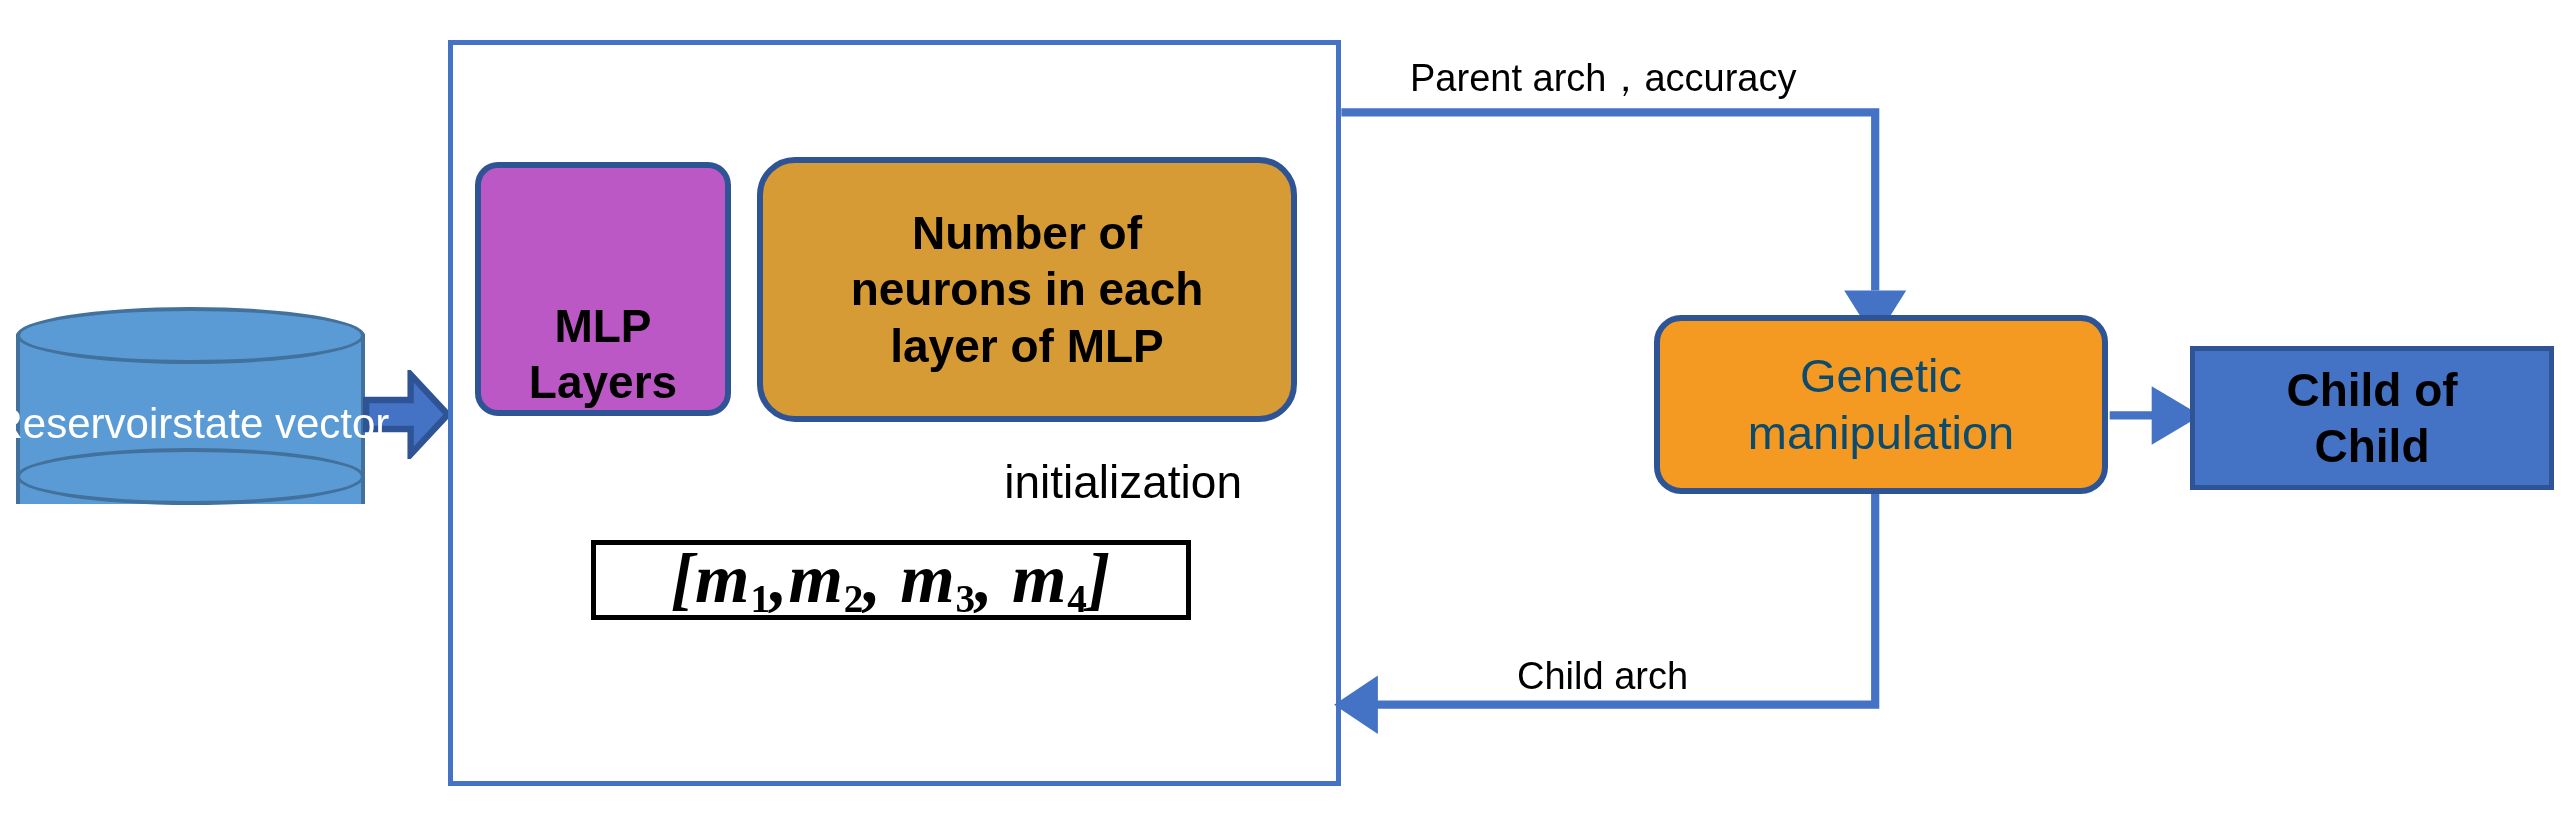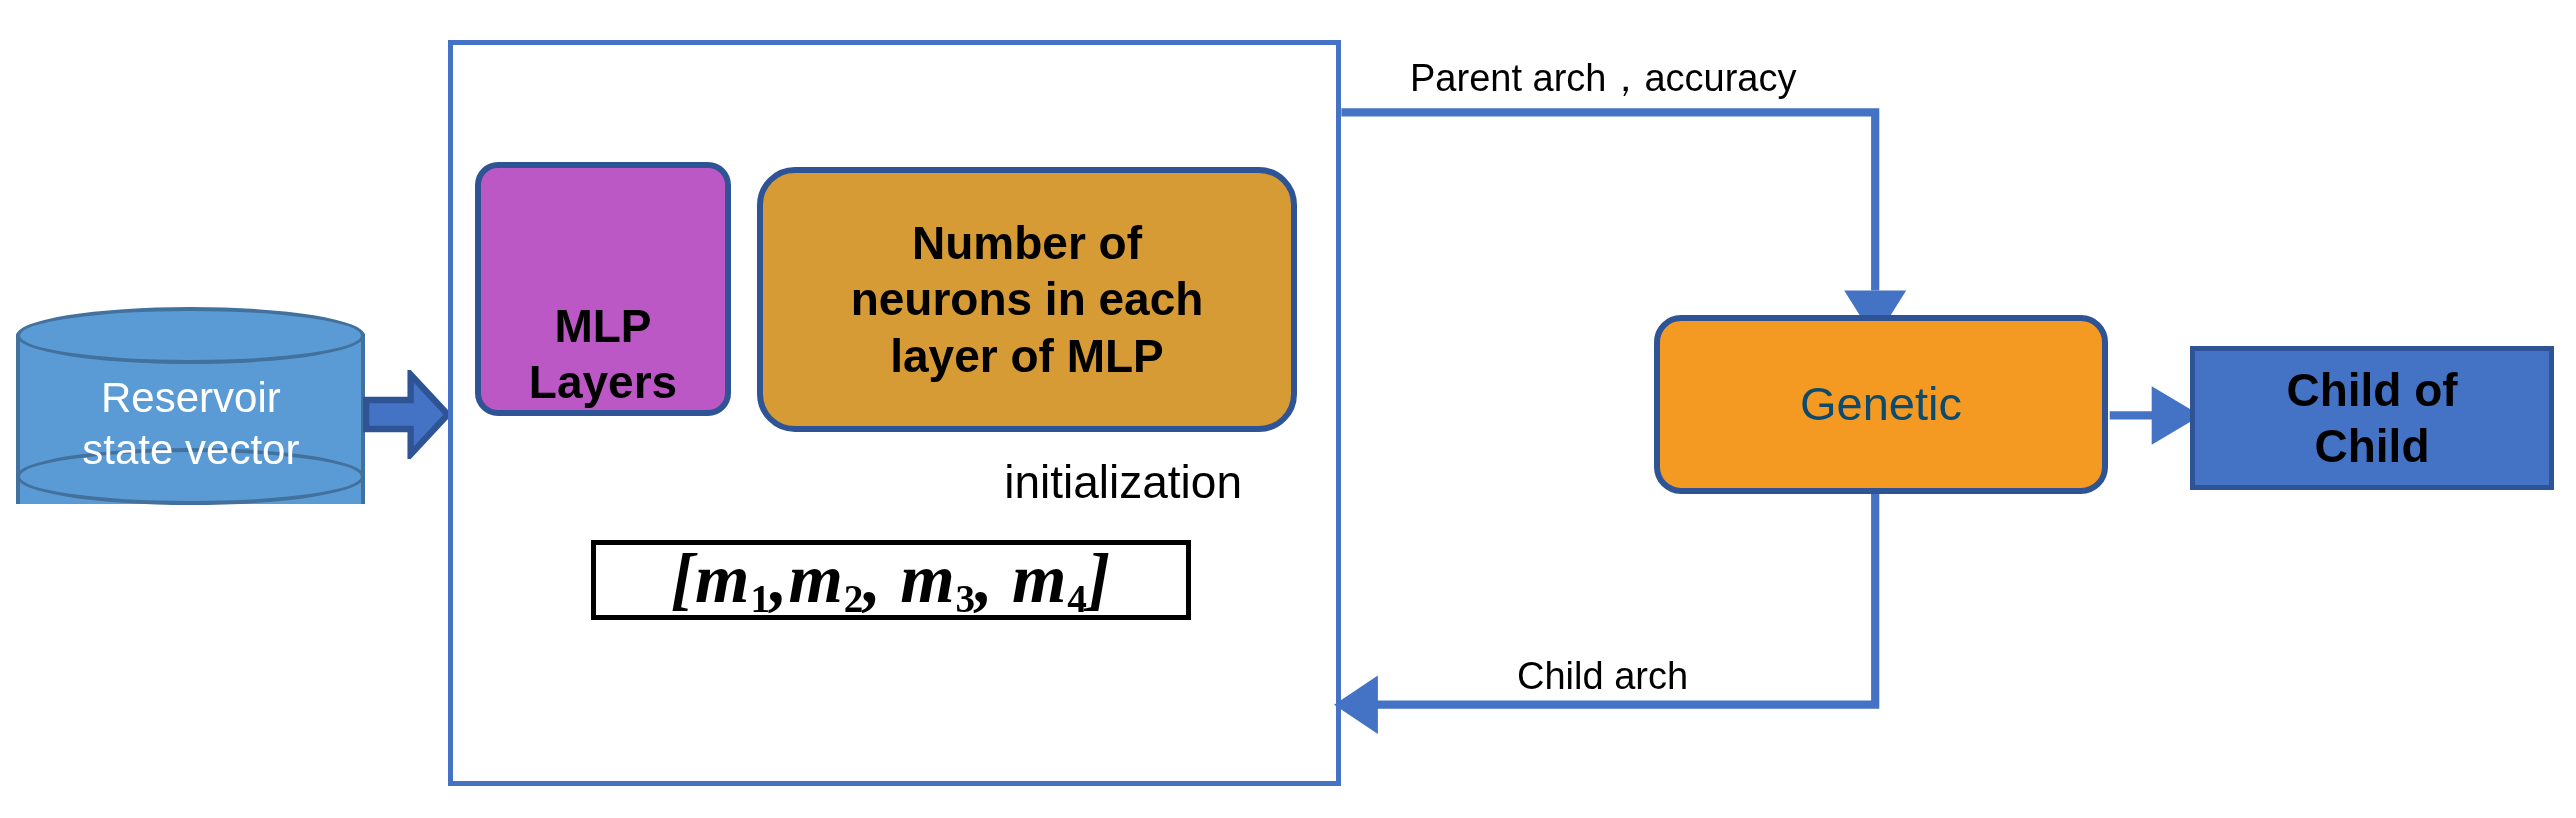--- a/index.html
+++ b/index.html
@@ -57,21 +57,21 @@
     border-radius: 50%;
     box-sizing: border-box;
   }
   .cyl-label {
     position: absolute;
     left: 0;
     top: 57px;
     width: 100%;
     height: 119px;
     display: flex;
-    flex-direction: column;
+    flex-direction: row;
     align-items: center;
     justify-content: center;
     color: #ffffff;
     font-size: 42px;
     line-height: 1.22;
     text-align: center;
     z-index: 3;
     white-space: nowrap;
   }
 
@@ -114,21 +114,21 @@
     width: 256px;
     height: 254px;
     background: #BC57C6;
     border-radius: 23px;
     font-size: 46px;
     line-height: 1.22;
     align-items: flex-end;
   }
   .neurons-box {
     left: 757px;
-    top: 167px;
+    top: 157px;
     width: 540px;
     height: 265px;
     background: #D79B36;
     border-radius: 38px;
     font-size: 46px;
     line-height: 1.22;
   }
 
   .init-label {
     position: absolute;
@@ -283,20 +283,21 @@
     <path d="M 2055 541 L 2055 772 L 1500 772" fill="none" stroke="#4472C4" stroke-width="9"></path>
     <polygon points="1510,740 1510,804 1462,772" fill="#4472C4"></polygon>
   </svg>
 
   <div class="edge-label label-parent">Parent arch，accuracy</div>
   <div class="edge-label label-child">Child arch</div>
 
   <div class="genetic-box">
     <div>
       <div>Genetic</div>
+      <div>manipulation</div>
     </div>
   </div>
 
   <div class="hof-box">
     <div>
       <div>Child of</div>
       <div>Child</div>
     </div>
   </div>
 

